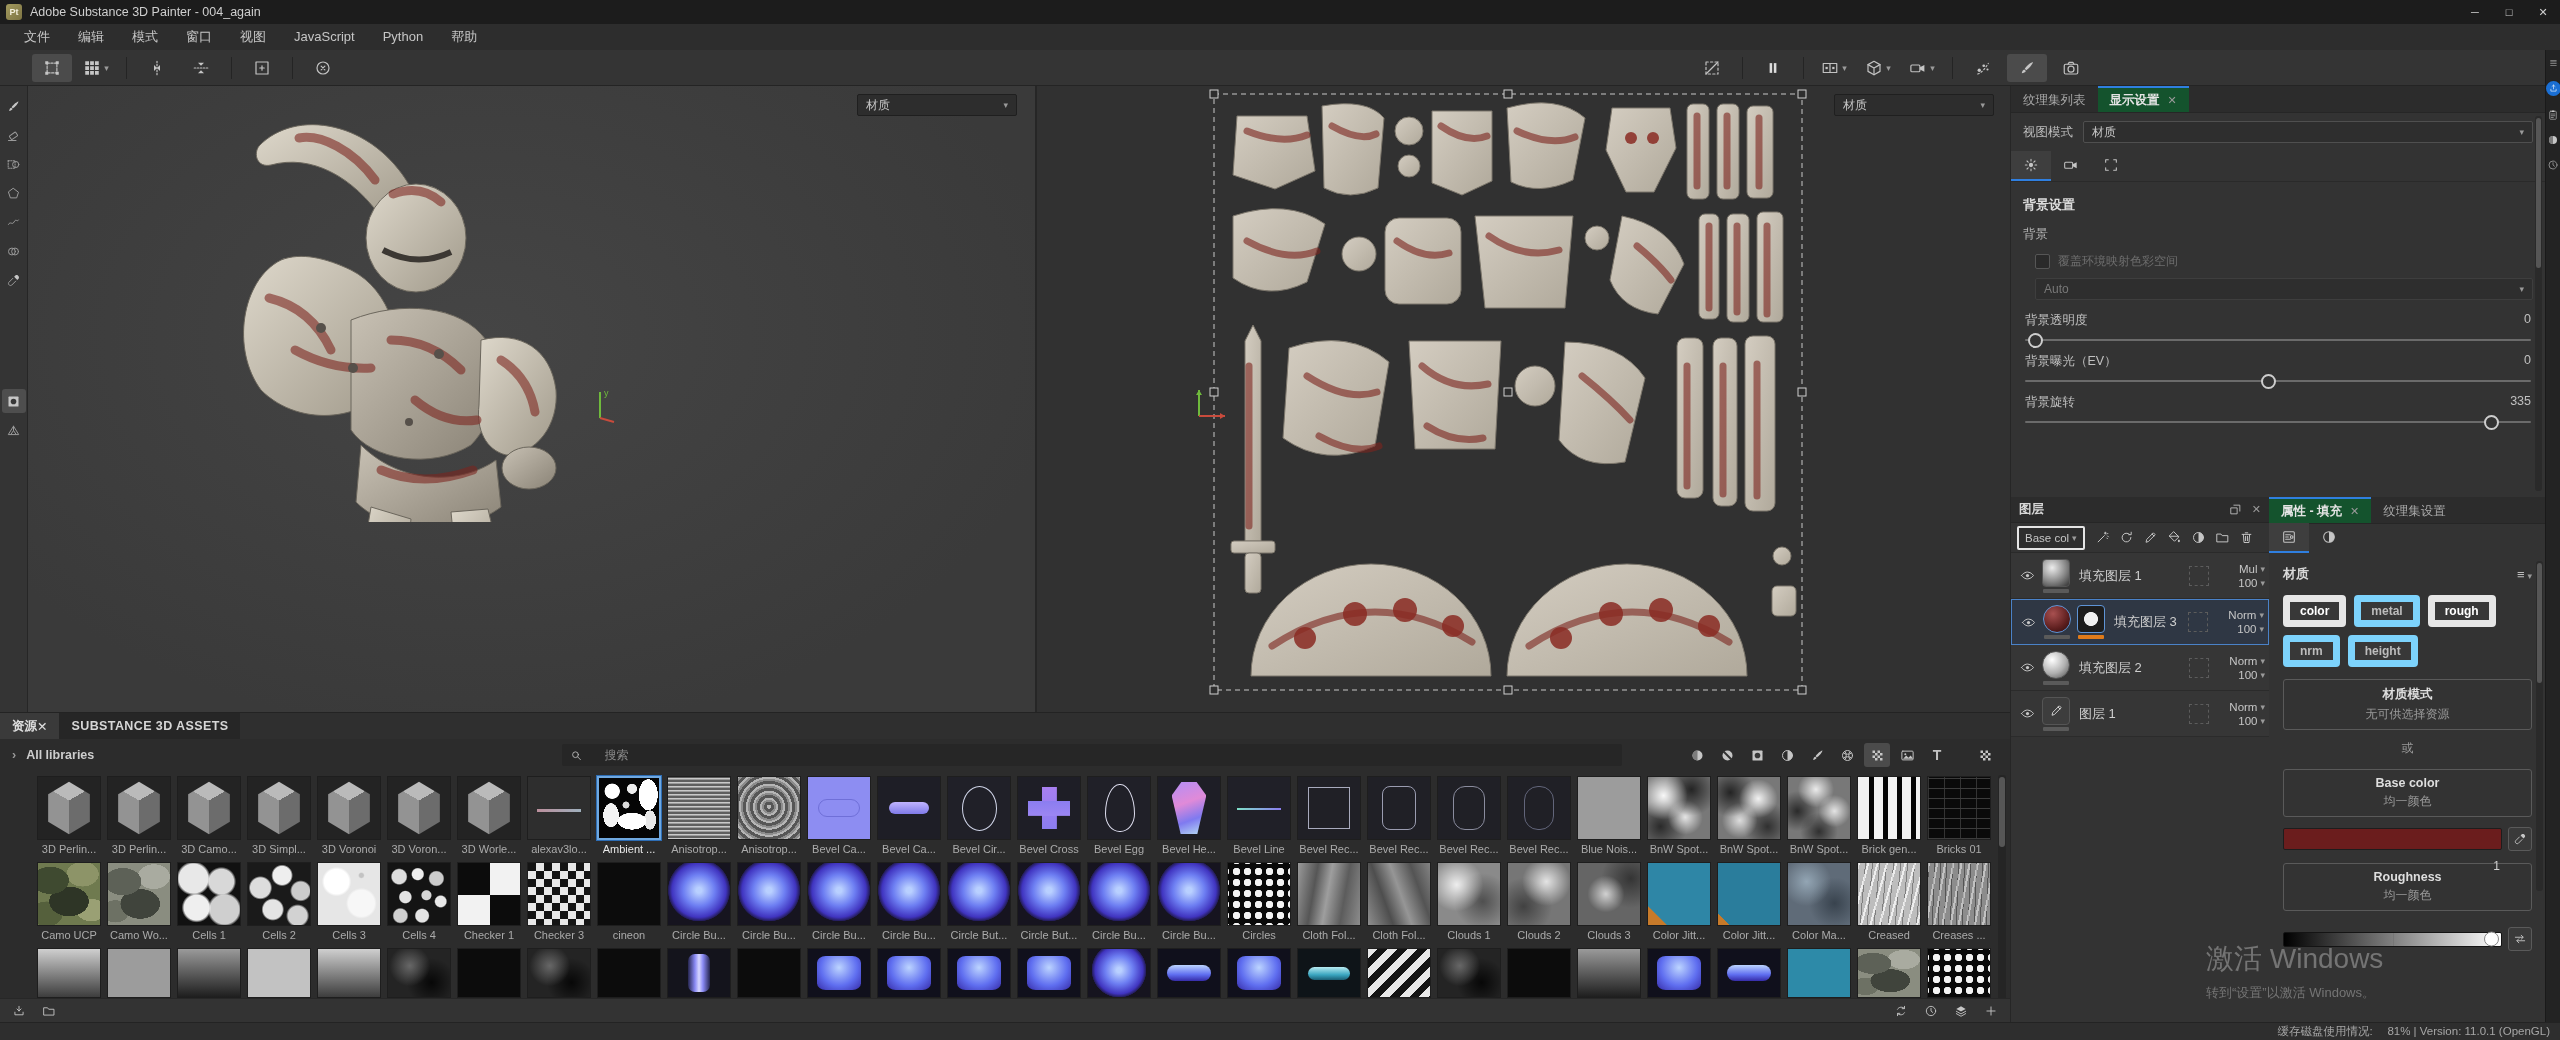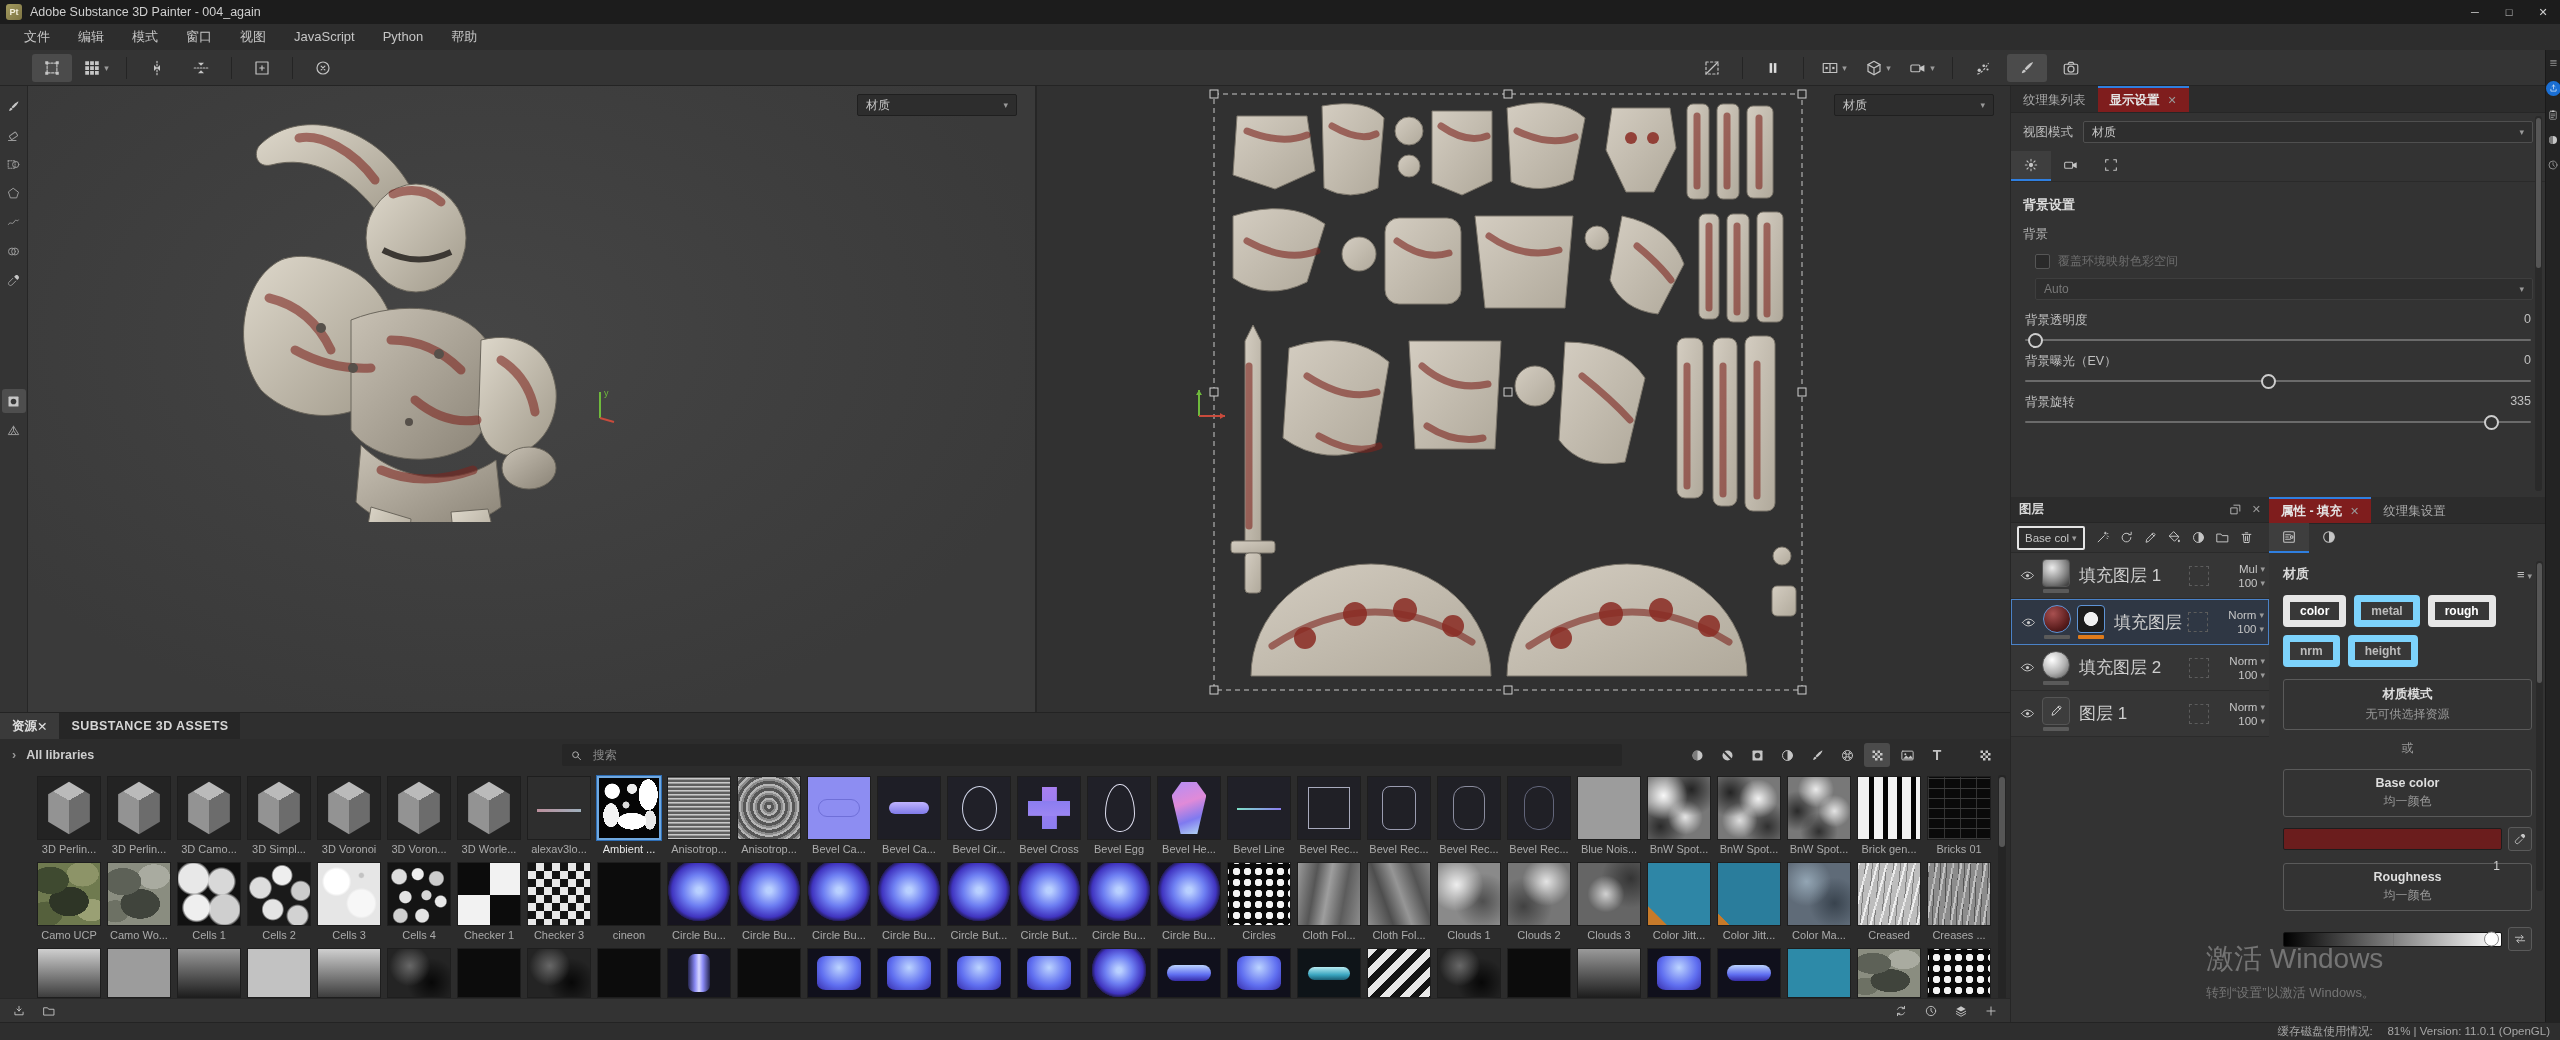--- a/index.html
+++ b/index.html
@@ -38,21 +38,21 @@
   #vp3d{left:28px;top:86px;width:1007px;height:626px;background:radial-gradient(ellipse at 45% 40%,#454545,#3a3a3a 75%)}
   #vpdivider{left:1035px;top:86px;width:2px;height:626px;background:#262626}
   #vp2d{left:1037px;top:86px;width:973px;height:626px;background:#313131}
   .vpsel{position:absolute;top:8px;width:160px;height:22px;background:#2d2d2d;border:1px solid #1f1f1f;border-radius:2px;
          display:flex;align-items:center;font-size:12px;color:#c6c6c6;padding:0 8px;box-sizing:border-box}
   .vpsel .chev{margin-left:auto}
   
   #rightcol{left:2010px;top:86px;width:535px;height:936px;background:#333;border-left:1px solid #262626;box-sizing:border-box}
   .tabsrow{height:26px;background:#2c2c2c;display:flex;align-items:stretch;border-bottom:1px solid #262626}
   .ptab{display:flex;align-items:center;padding:0 12px;font-size:12.5px;color:#a8a8a8;border-top:2px solid transparent}
-  .ptab.active{background:#7f1d1d;color:#e4e4e4;font-weight:bold;border-top:2px solid #2f7fe0}
+  .ptab.active{background:#14532d;color:#e4e4e4;font-weight:bold;border-top:2px solid #2f7fe0}
   .ptab .x{margin-left:8px;font-size:11px;color:#9a9a9a}
   .formrow{display:flex;align-items:center;margin:8px 12px 0}
   .flabel{font-size:12.5px;color:#bdbdbd;white-space:nowrap}
   .fsel{flex:1;margin-left:10px;height:22px;background:#2e2e2e;border:1px solid #4f4f4f;border-radius:2px;
         display:flex;align-items:center;padding:0 8px;font-size:12px;color:#c6c6c6;box-sizing:border-box}
   .fsel .chev{margin-left:auto}
   .fsel.dim{color:#787878;border-color:#3e3e3e}
   .subtabs{display:flex;margin:8px 0 0 0;border-bottom:1px solid #2a2a2a}
   .sttab{width:40px;height:28px;display:flex;align-items:center;justify-content:center;border-bottom:2px solid transparent}
   .sttab.active{background:#3e3e3e;border-bottom:2px solid #2f7fe0}
@@ -90,21 +90,21 @@
   .ltw{width:34px;display:flex;flex-direction:column;align-items:center}
   .lthumb{width:28px;height:28px;border:1px solid #555;border-radius:4px;box-sizing:border-box;display:flex;align-items:center;justify-content:center}
   .lrow.sel .lthumb{border-color:#5e94d6}
   .lbar{width:26px;height:4px;background:#5a5a5a;margin-top:2px;border-radius:1px}
   .lbar.orange{background:#e07b1a}
   .t-l-noise{background:radial-gradient(circle at 35% 30%,#ececec,#8a8a8a 55%,#3c3c3c 95%)}
   .t-l-red{background:radial-gradient(circle at 35% 30%,#a85050,#5e1f1f 60%,#2a0e0e 95%);border-radius:50%}
   .t-l-gray{background:radial-gradient(circle at 35% 30%,#ffffff,#b0b0b0 55%,#565656 95%);border-radius:50%}
   .t-l-paint{background:#3d3d3d}
   .lmask{background:radial-gradient(circle,#f0f0f0 0 36%,#1d1d1d 40%)}
-  .lname{flex:1;font-size:17px;color:#cfcfcf;margin-left:6px;white-space:nowrap;overflow:hidden}
+  .lname{flex:1;font-size:13px;color:#cfcfcf;margin-left:6px;white-space:nowrap;overflow:hidden}
   .ldash{width:18px;height:18px;border:1px dashed #5c5c5c;margin-right:4px}
   .lblend{display:flex;flex-direction:column;align-items:flex-end;gap:2px;width:52px}
   .lsel{font-size:11.5px;color:#c6c6c6;display:flex;align-items:center}
   
   #propcol{position:absolute;left:258px;top:467px;width:277px;bottom:0;background:#333}
   #matttl{display:flex;align-items:center;margin:12px 14px 0;font-size:13px;font-weight:bold;color:#d8d8d8}
   #matttl .hic{margin-left:auto;color:#bdbdbd;font-size:13px}
   #channels{display:flex;flex-wrap:wrap;gap:8px;margin:12px 14px 0}
   .ch{border:7px solid #7dd3fc;border-radius:4px;padding:2px 10px;font-size:12px;font-weight:bold;color:#bdbdbd;background:#383838}
   .ch.act{border-color:#e6e6e6;color:#fff}
@@ -129,21 +129,21 @@
   .ebtn.accent{width:15px;height:15px;border-radius:50%;background:#1a6fd4}
   .ebtn.accent .ic{stroke:#fff;width:9px;height:9px}
   
   #assets{left:0;top:712px;width:2010px;height:310px;background:#2c2c2c;border-top:1px solid #232323;box-sizing:border-box}
   #assettabs{height:26px;background:#2f2f2f;display:flex;align-items:stretch}
   .atab{display:flex;align-items:center;padding:0 12px;font-size:12.5px;color:#bdbdbd}
   .atab.active{background:#3a3a3a;font-weight:bold;color:#e0e0e0}
   .atab.brand{background:#262626;font-weight:bold;letter-spacing:.4px;color:#d6d6d6}
   #libsrow{height:32px;display:flex;align-items:center;padding:0 12px}
   #liblabel{display:flex;align-items:center;gap:10px;font-size:12.5px;font-weight:bold;color:#cdcdcd;width:180px}
-  #searchwrap{display:flex;align-items:center;gap:8px;margin-left:370px;width:1060px;height:22px;background:#262626;border-radius:2px;padding:0 8px;box-sizing:border-box}
+  #searchwrap{display:flex;align-items:center;gap:20px;margin-left:370px;width:1060px;height:22px;background:#262626;border-radius:2px;padding:0 8px;box-sizing:border-box}
   #searchwrap input{background:transparent;border:none;outline:none;color:#c6c6c6;font-size:12px;font-family:inherit;width:100%}
   #searchwrap input::placeholder{color:#8a8a8a}
   #filtericons{margin-left:auto;display:flex;align-items:center;gap:4px}
   .fbtn{width:26px;height:24px;display:flex;align-items:center;justify-content:center;border-radius:3px;color:#c2c2c2;font-size:13px;font-weight:bold}
   .fbtn.act{background:#4b4b4b}
   .fbtn .ic{width:15px;height:15px}
   #gridviewbtn{margin-left:18px}
   #assetgrid{position:absolute;left:0;top:60px;right:16px;bottom:24px;overflow:hidden;padding-left:34px}
   .arow{display:flex;margin-bottom:1px}
   .arow.crop{height:56px;overflow:hidden}

